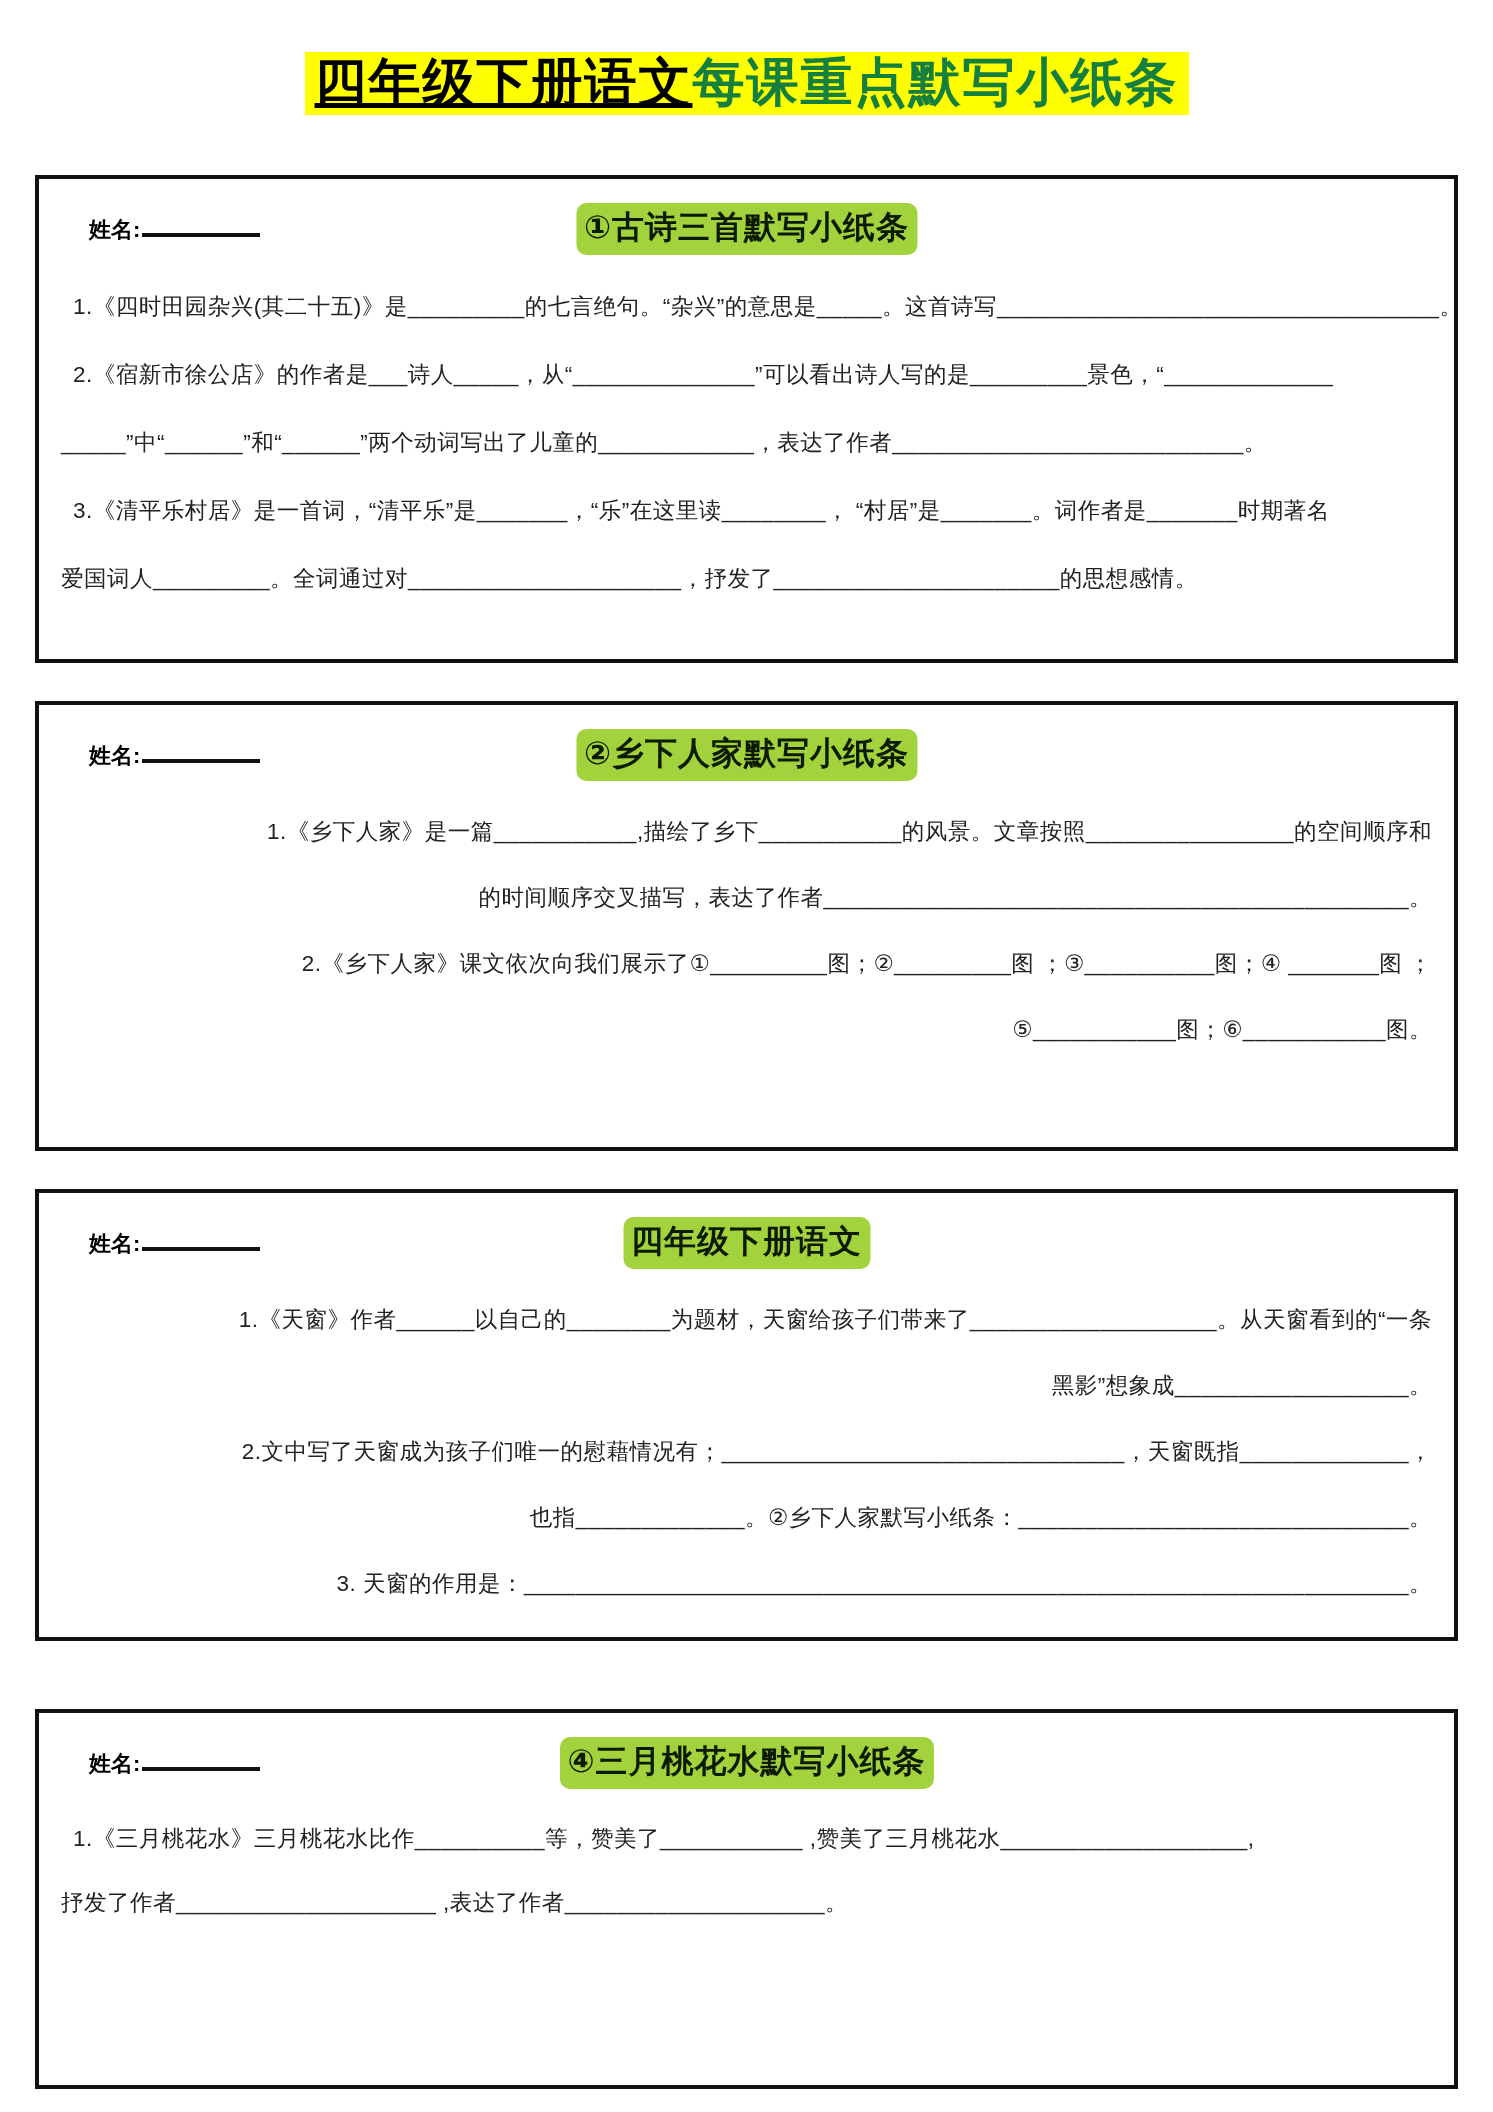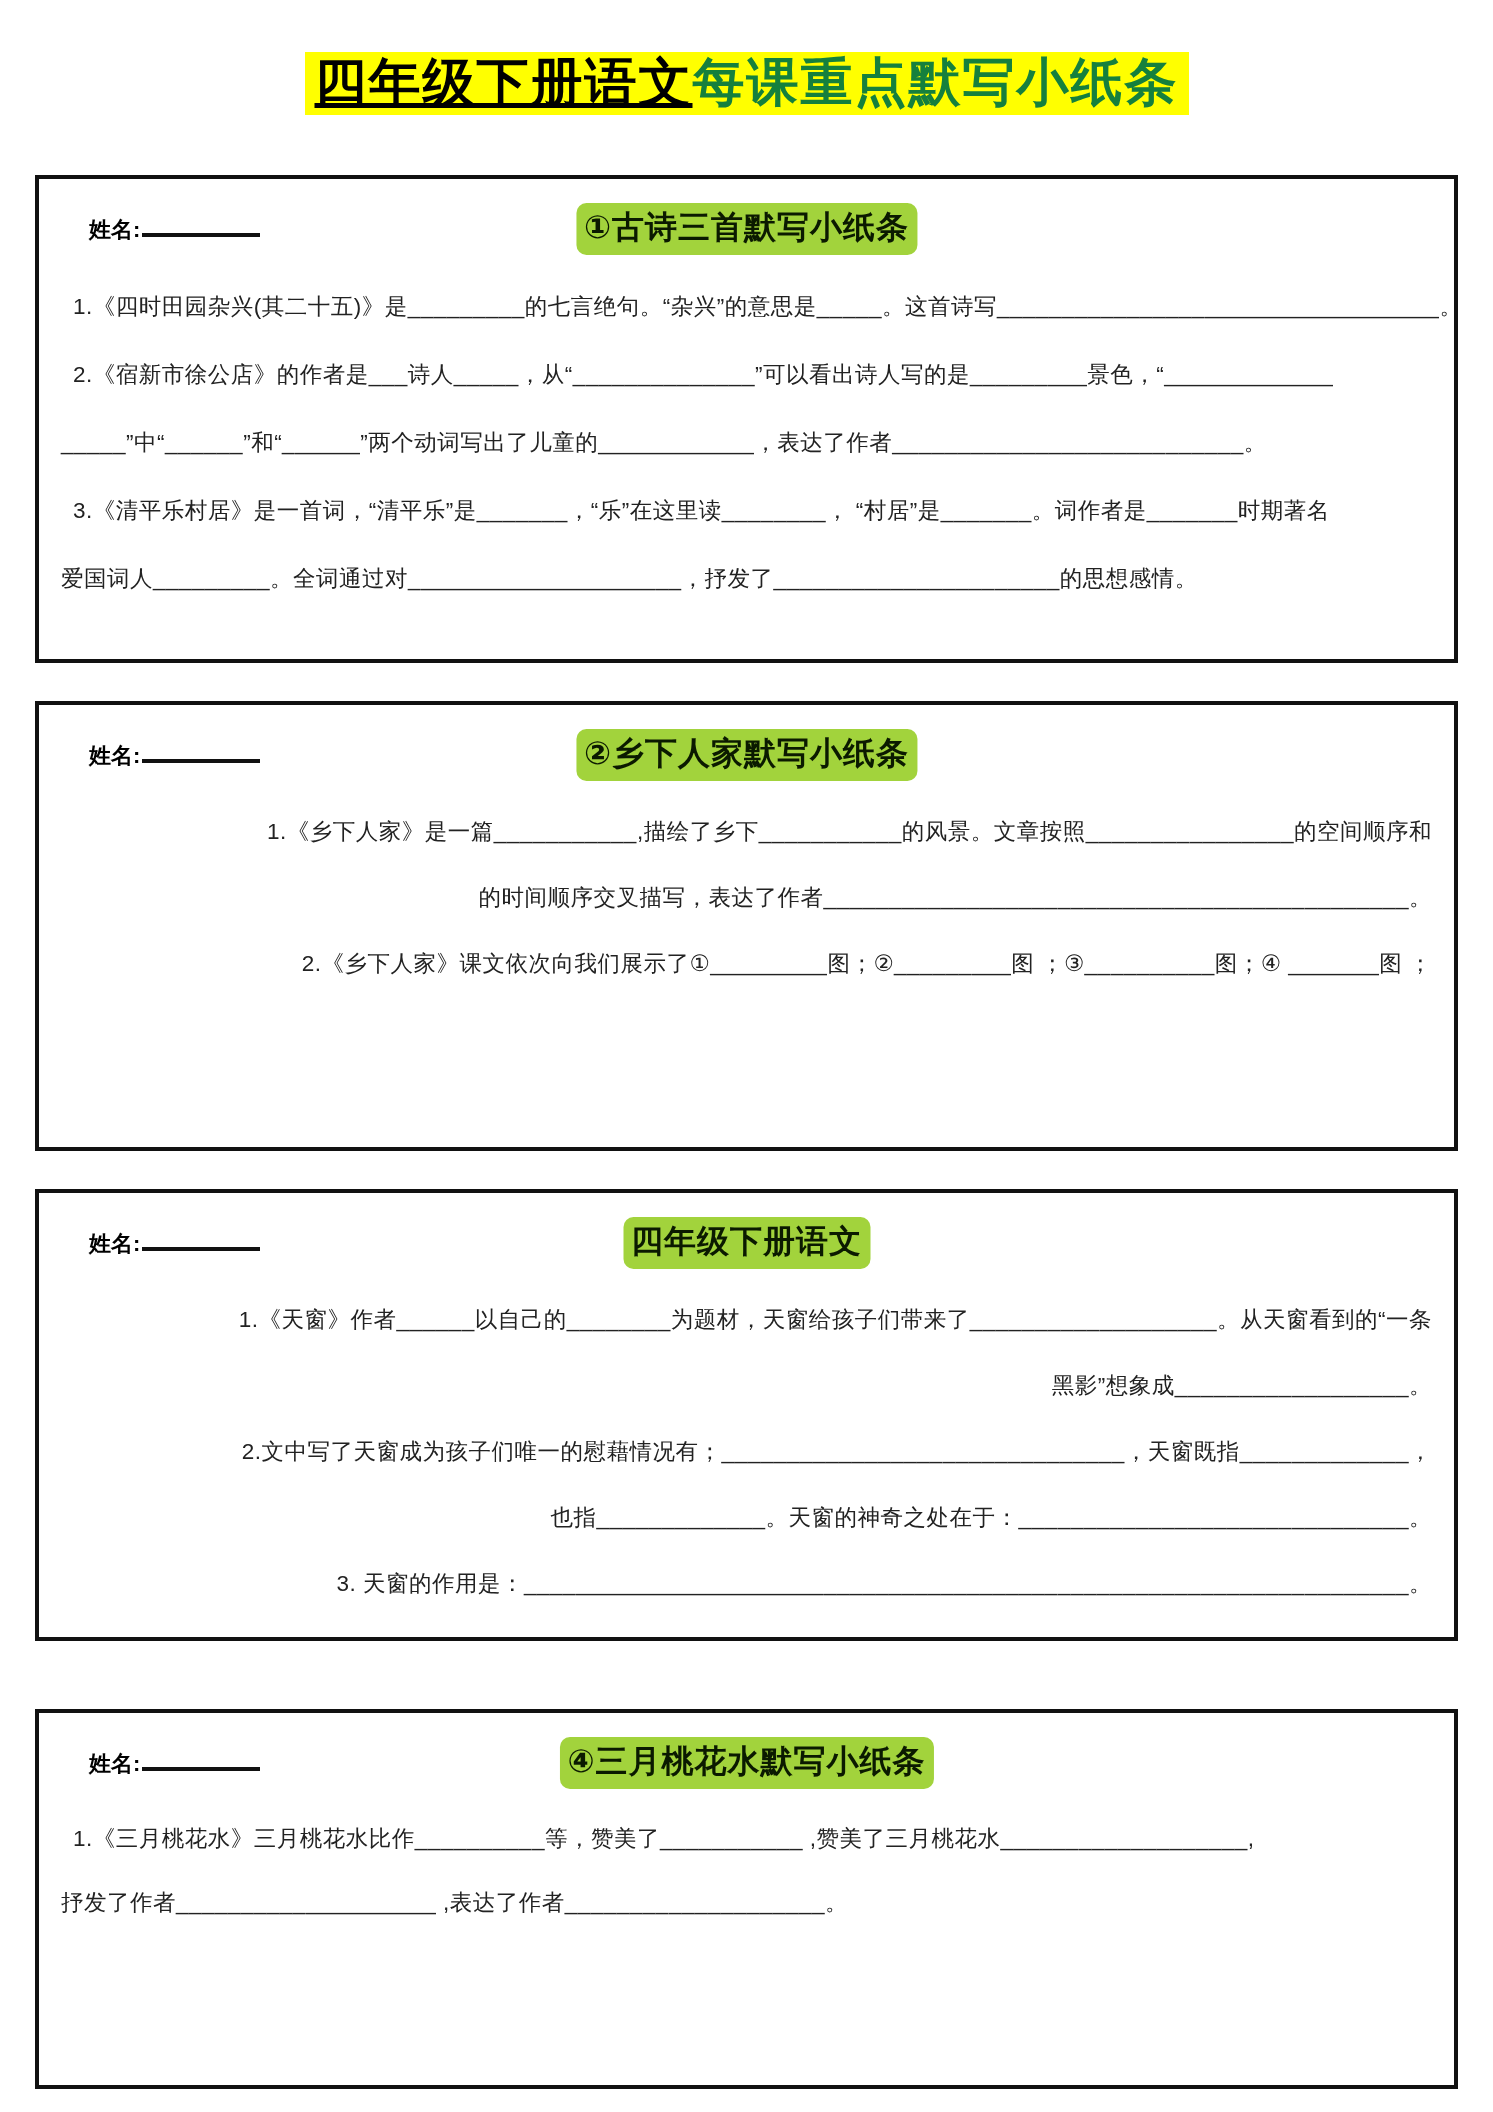--- a/index.html
+++ b/index.html
@@ -108,33 +108,34 @@
 <div class="card card2">
   <div class="card-header">
     <div class="name-field">
       <span>姓名:</span><span class="name-line"></span>
     </div>
     <div class="sec-title">②乡下人家默写小纸条</div>
   </div>
   <p class="qline indent">1.《乡下人家》是一篇___________,描绘了乡下___________的风景。文章按照________________的空间顺序和</p>
   <p class="qline">的时间顺序交叉描写，表达了作者_____________________________________________。</p>
   <p class="qline indent">2.《乡下人家》课文依次向我们展示了①_________图；②_________图 ；③__________图；④ _______图 ；</p>
+  <p class="qline">⑤___________图；⑥___________图。</p>
 </div>
 
 <div class="card card3">
   <div class="card-header">
     <div class="name-field">
       <span>姓名:</span><span class="name-line"></span>
     </div>
     <div class="sec-title">四年级下册语文</div>
   </div>
   <p class="qline indent">1.《天窗》作者______以自己的________为题材，天窗给孩子们带来了___________________。从天窗看到的“一条</p>
   <p class="qline">黑影”想象成__________________。</p>
   <p class="qline indent">2.文中写了天窗成为孩子们唯一的慰藉情况有；_______________________________，天窗既指_____________，</p>
-  <p class="qline indent">也指_____________。天窗的神奇之处在于：______________________________。</p>
+  <p class="qline indent">也指_____________。②乡下人家默写小纸条：______________________________。</p>
   <p class="qline indent">3. 天窗的作用是：____________________________________________________________________。</p>
 </div>
 
 <div class="card card4">
   <div class="card-header">
     <div class="name-field">
       <span>姓名:</span><span class="name-line"></span>
     </div>
     <div class="sec-title">④三月桃花水默写小纸条</div>
   </div>

